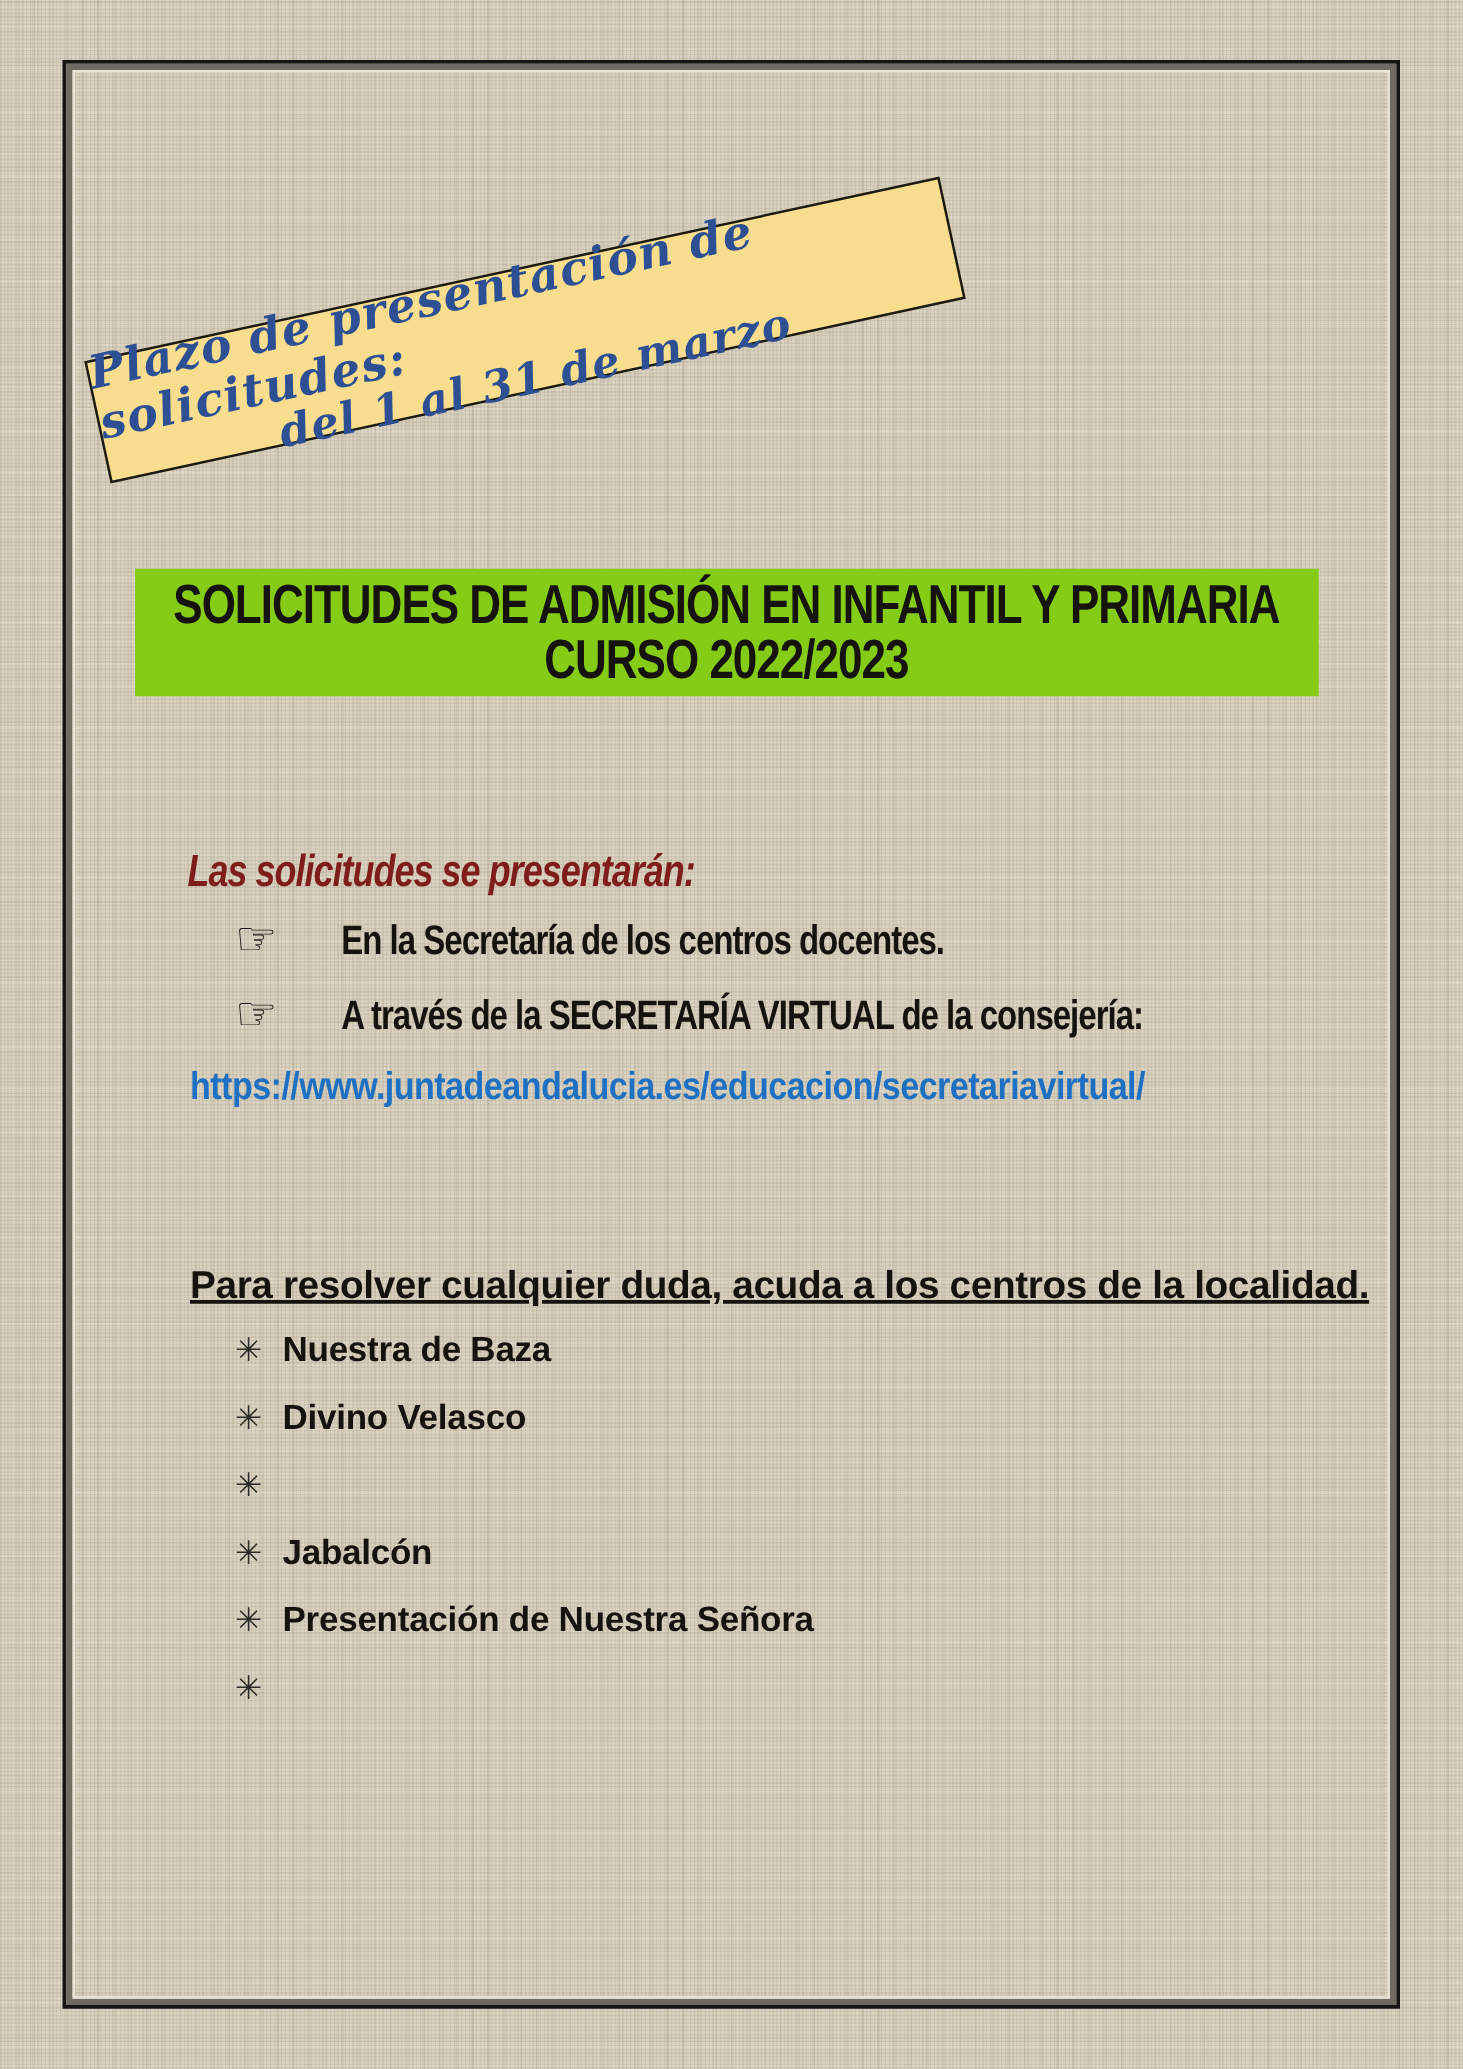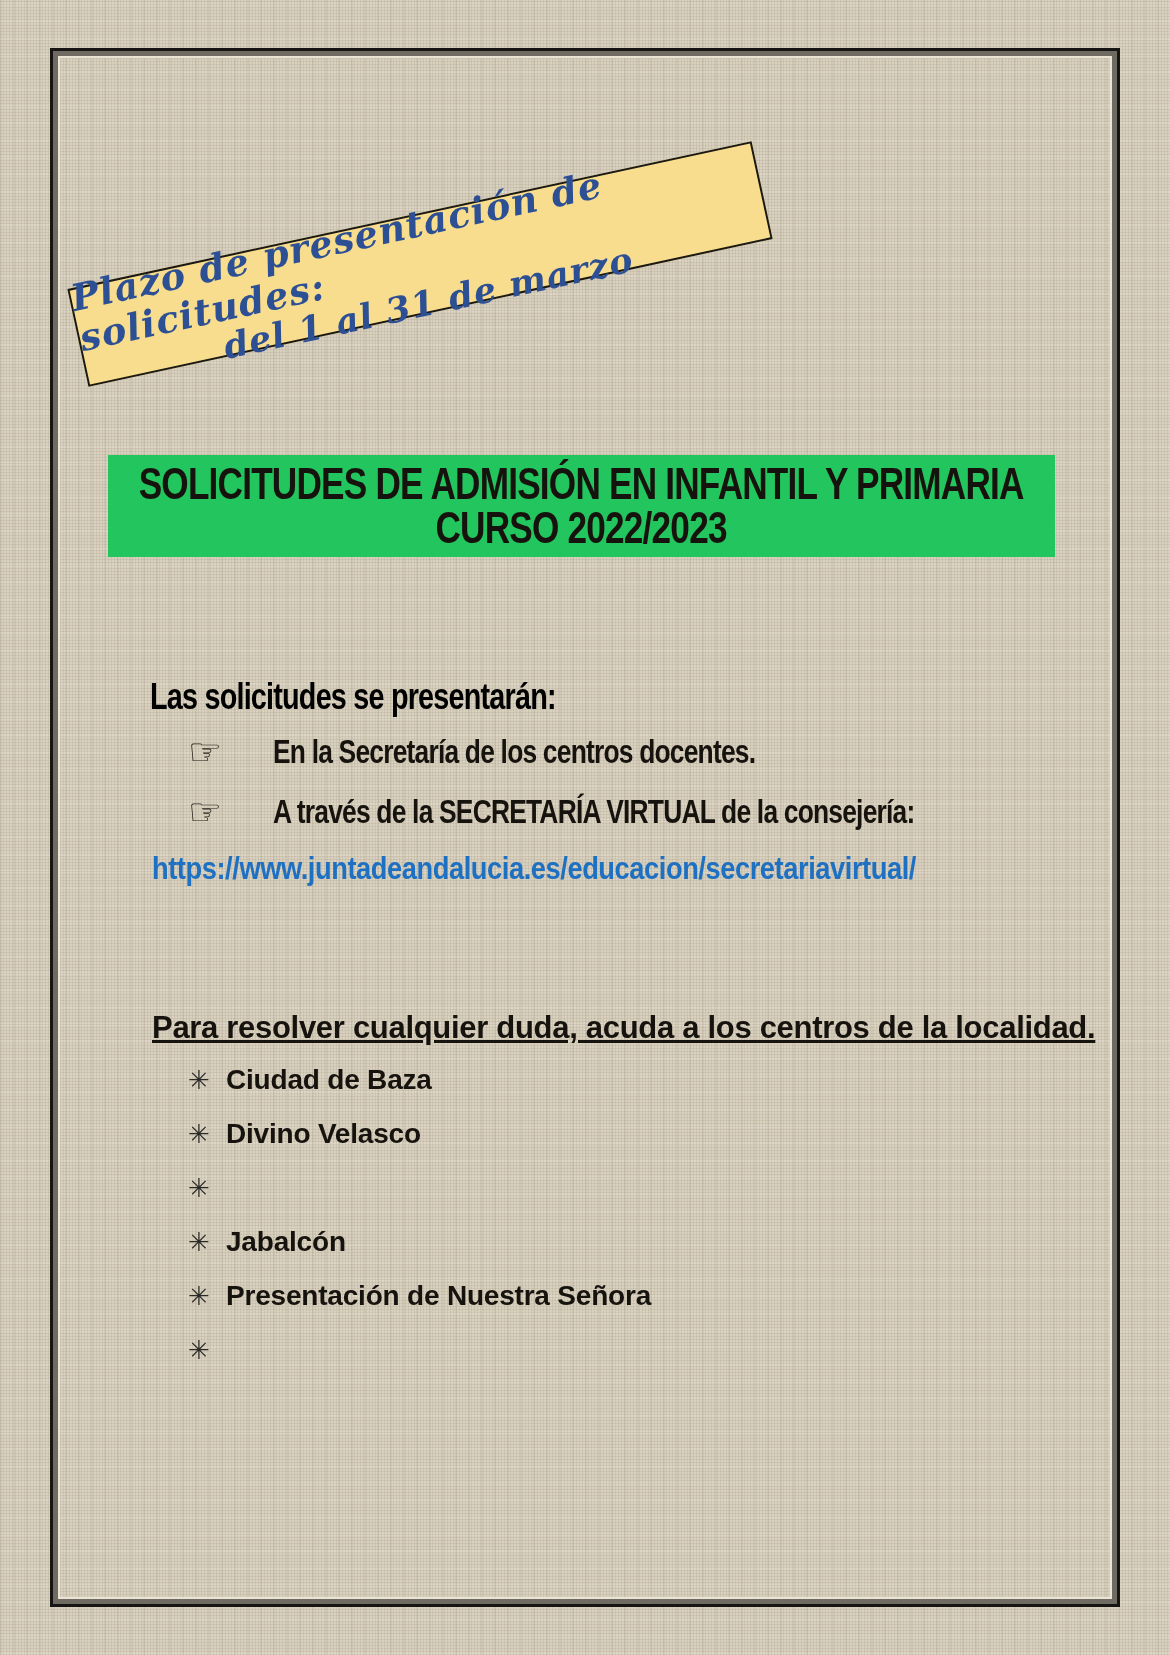--- a/index.html
+++ b/index.html
@@ -26,32 +26,32 @@
     transform:rotate(-12.2deg);transform-origin:center;
     display:flex;flex-direction:column;align-items:center;justify-content:center;
     color:#2d4f94;
     font-family:"DejaVu Serif",serif;font-style:italic;font-weight:bold;
   }
   .banner-line1{font-size:37px;letter-spacing:1px;line-height:1.1;}
   .banner-line2{font-size:35px;letter-spacing:1px;line-height:1.1;}
 
   .title-block{
     position:absolute;left:108px;top:455px;width:947px;height:102px;z-index:2;
-    background:#22c55e;color:#16130e;
+    background:#84cc16;color:#16130e;
     display:flex;flex-direction:column;align-items:center;justify-content:center;
     padding:2px 0;box-sizing:border-box;text-align:center;
   }
   .cond{
     display:inline-block;transform:scaleX(0.8);transform-origin:center;
     font-weight:bold;letter-spacing:-1px;white-space:nowrap;
   }
   .cond-left{transform-origin:left center;}
   .title-line{font-size:44px;line-height:1;}
 
-  .intro-heading{position:absolute;left:150px;top:676px;z-index:2;color:#000000;font-size:36px;}
+  .intro-heading{position:absolute;left:150px;top:676px;z-index:2;color:#7f1d1d;font-size:36px;font-style:italic;}
   .pointer-row{position:absolute;left:188px;z-index:2;display:flex;align-items:center;color:#16130e;}
   .pointer-row .ptr{
     display:inline-block;width:62px;font-size:38px;font-weight:normal;
     color:#1d1a15;flex:0 0 62px;line-height:1;
   }
   .pointer-row .ptxt{font-size:33px;line-height:1.1;margin-left:23px;}
   .row1{top:733px;}
   .row2{top:793px;}
 
   .vlink{
@@ -109,21 +109,21 @@
 <a class="vlink">
   <span class="cond cond-left">https://www.juntadeandalucia.es/educacion/secretariavirtual/</span>
 </a>
 
 <div class="help-heading">Para resolver cualquier duda, acuda a los centros de la localidad.</div>
 
 <ul class="schools">
 
     <li class="school-row">
       <span class="star">✳</span>
-      <span class="school-label">Ciudad de Baza</span>
+      <span class="school-label">Nuestra de Baza</span>
     </li>
 
     <li class="school-row">
       <span class="star">✳</span>
       <span class="school-label">Divino Velasco</span>
     </li>
 
     <li class="school-row">
       <span class="star">✳</span>
     </li>

